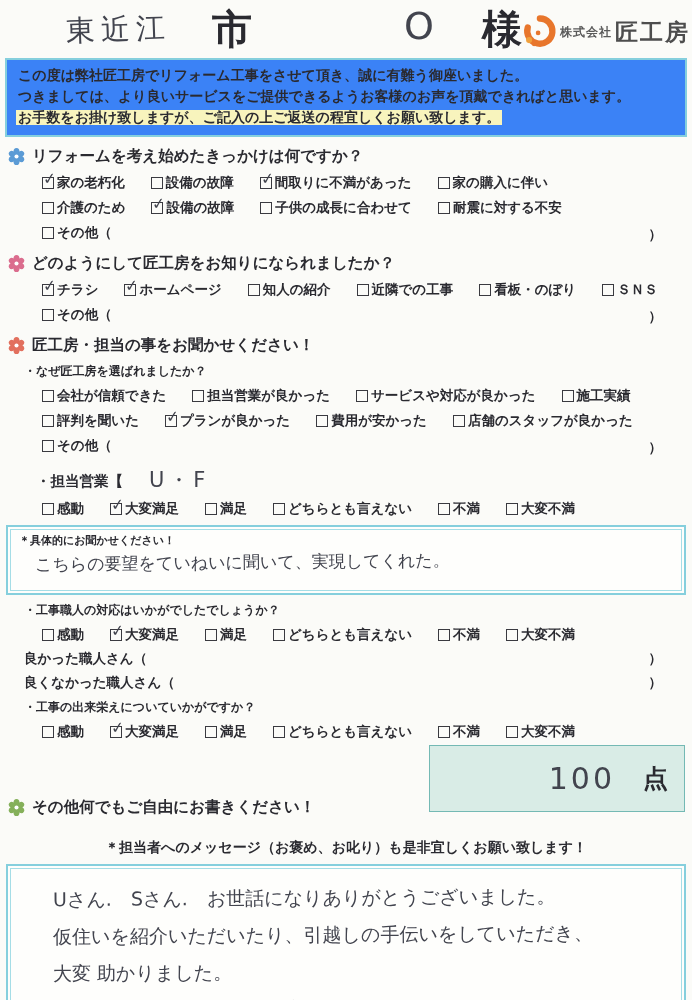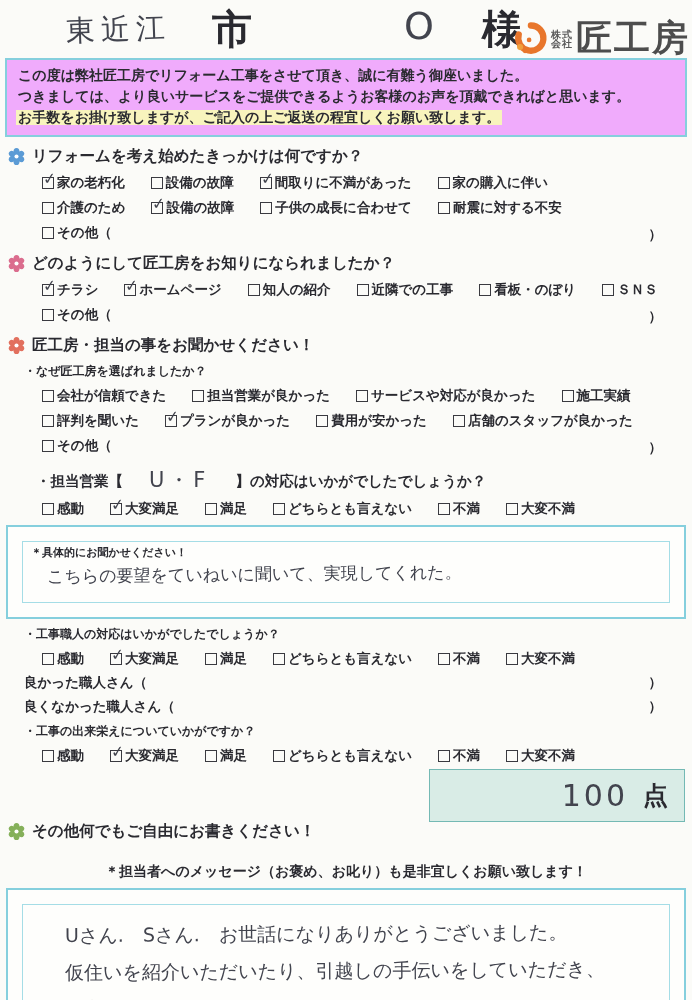--- a/index.html
+++ b/index.html
@@ -17,26 +17,26 @@
   .header{position:relative;height:58px;}
   .hand{
     font-family:"DejaVu Sans",sans-serif;
     font-weight:400;color:#42444e;
   }
   .city-hand{position:absolute;left:66px;top:10px;font-size:29px;letter-spacing:6px;transform:rotate(-2deg);}
   .city-suffix{position:absolute;left:212px;top:2px;font-size:40px;}
   .name-hand{position:absolute;left:404px;top:4px;font-size:38px;}
   .name-suffix{position:absolute;left:482px;top:2px;font-size:40px;}
   .logo{position:absolute;right:2px;top:14px;display:flex;align-items:center;gap:3px;}
-  .logo-prefix{display:flex;flex-direction:column;font-size:10px;line-height:9px;color:#5a5a5a;letter-spacing:1px;}
-  .logo-name{font-size:36px;color:#4d4d4d;letter-spacing:2px;font-family:Liberation Mono, monospace;font-weight:bold;}
+  .logo-prefix{display:flex;flex-direction:row;font-size:12px;line-height:9px;color:#5a5a5a;letter-spacing:1px;}
+  .logo-name{font-size:23px;color:#4d4d4d;letter-spacing:2px;font-family:Liberation Mono, monospace;font-weight:bold;}
 
   
   .greeting{
-    margin:0 5px;border:2px solid #85cfdd;background:#f0abfc;
+    margin:0 5px;border:2px solid #85cfdd;background:#3b82f6;
     padding:5px 9px 7px 9px;font-size:14px;line-height:21px;
   }
   .g-line span.txt{padding:0 2px;}
   .g-line span.hl{background:#f8f4bd;}
 
   
   .q-title{display:flex;align-items:center;gap:7px;padding-left:8px;font-size:15.5px;margin-top:9px;}
   .flower{width:17px;height:17px;flex:0 0 auto;}
   .sub-title{padding-left:24px;font-size:12px;margin-top:7px;}
   .opt-row{display:flex;align-items:baseline;padding-left:42px;padding-right:30px;font-size:13.5px;margin-top:7px;}
@@ -48,31 +48,31 @@
     font-family:"DejaVu Sans",sans-serif;font-weight:400;transform:rotate(-6deg);
   }
   .fill{flex:1;}
   .paren{font-size:13.5px;}
   .paren-line{display:flex;align-items:baseline;padding-left:24px;padding-right:30px;font-size:13.5px;margin-top:6px;}
 
   .sales-line{padding-left:36px;font-size:14.5px;margin-top:8px;display:flex;align-items:baseline;}
   .sales-name{font-size:21px;margin:0 26px;letter-spacing:4px;position:relative;top:1px;}
 
   
-  .dbox{margin:7px 6px 0 6px;border:2px solid #85cfdd;padding:14px;background:#fefefc;}
+  .dbox{margin:7px 6px 0 6px;border:2px solid #85cfdd;padding:2px;background:#fefefc;}
   .dbox-inner{border:1px solid #a5dde6;padding:3px 8px;}
   .cbox-label{font-size:11px;}
   .comment-hand{font-size:17px;padding:2px 0 14px 16px;transform:rotate(-0.6deg);}
 
   
   .score-section{position:relative;margin-top:12px;height:30px;}
   .score-box{
-    position:absolute;right:7px;top:-8px;width:256px;height:53px;
+    position:absolute;right:7px;top:-8px;width:256px;height:67px;
     background:#d9ece6;border:1px solid #74b9b4;
-    display:flex;align-items:center;justify-content:flex-end;gap:15px;
+    display:flex;align-items:center;justify-content:flex-end;gap:28px;
     padding-right:16px;box-sizing:border-box;
   }
   .score-value{font-size:30px;letter-spacing:3px;}
   .score-unit{font-size:25px;}
 
   .free-title{margin-top:14px;}
   .msg-note{text-align:center;font-size:14px;margin-top:21px;}
   .msg-inner{min-height:148px;padding:10px 8px 8px 42px;}
   .hand-line{font-size:19px;line-height:37px;transform:rotate(-0.4deg);}
 </style>
@@ -256,21 +256,20 @@
           <span class="cbox"></span>
           <span>その他（</span>
         </span></span>
       <span class="fill"></span>
     <span class="paren">）</span>
   </div>
 
   <div class="sales-line">
     <span>・担当営業【</span>
     <span class="hand sales-name">U・F</span>
-    <span>】の対応はいかがでしたでしょうか？</span>
   </div>
   <div class="opt-row">
       <span class="opts"><span class="opt">
           <span class="cbox"></span>
           <span>感動</span>
         </span><span class="opt">
           <span class="cbox">
             <span class="tick">✓</span>
           </span>
           <span>大変満足</span>

